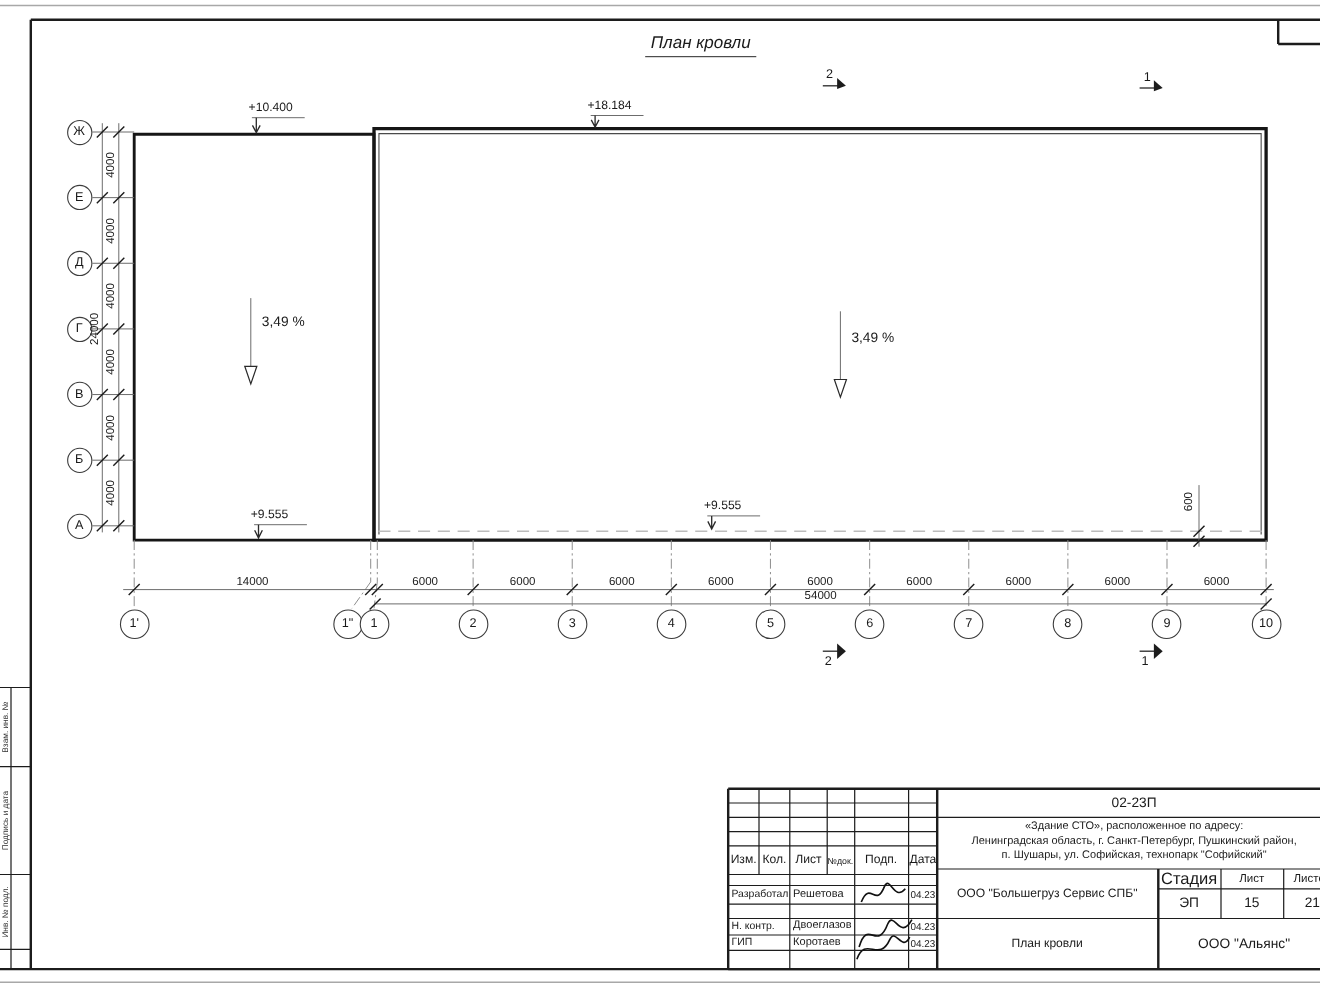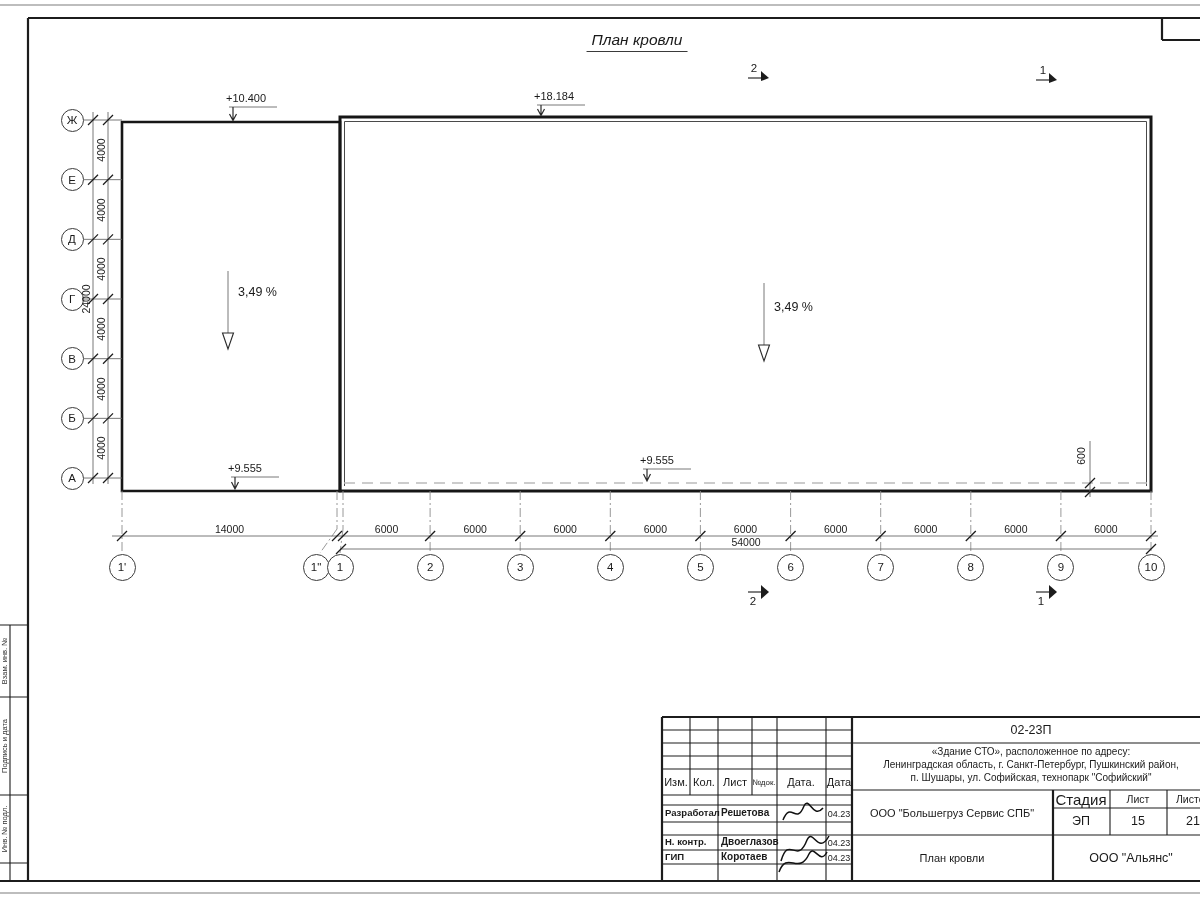--- a/index.html
+++ b/index.html
@@ -27,21 +27,21 @@
           padding:0 5px 3px;transform:translate(-50%,0);}
   .elev{font-size:11px;}
   .slope{font-size:12.5px;}
   .sec{font-size:11.5px;transform:translate(-50%,-50%);}
   .dim{font-size:10.5px;transform:translate(-50%,-100%);color:#222;text-align:center;}
   .vdim{font-size:10.5px;transform:translate(-50%,-50%) rotate(-90deg);color:#222;}
   .axis-circle{position:absolute;border:1.2px solid #3c3c3c;border-radius:50%;background:#fff;
           display:flex;align-items:center;justify-content:center;font-size:11.5px;box-sizing:border-box;}
   .side{font-size:7.5px;color:#333;transform:translate(-50%,-50%) rotate(-90deg);}
   .tbc{transform:translate(-50%,-50%);font-size:11px;text-align:center;}
-  .tbl{transform:translate(0,-50%);font-size:9.5px;font-weight:bold;}
+  .tbl{transform:translate(0,-50%);font-size:9.5px;}
   .small{font-size:8px;}
   .addr{font-size:10px;}
   .big{font-size:12.5px;}
 </style>
 </head>
 <body>
 
 <div class="sheet" id="sheet">
 
   <svg class="linework" id="lw">
@@ -195,21 +195,21 @@
 
   <div class="lbl tbc big" style="left:1031px;top:730px;">02-23П</div>
   <div class="lbl tbc addr" style="left:1031px;top:752px;">«Здание СТО», расположенное по адресу:</div>
   <div class="lbl tbc addr" style="left:1031px;top:765px;">Ленинградская область, г. Санкт-Петербург, Пушкинский район,</div>
   <div class="lbl tbc addr" style="left:1031px;top:778px;">п. Шушары, ул. Софийская, технопарк "Софийский"</div>
 
   <div class="lbl tbc" style="left:676px;top:782px;">Изм.</div>
   <div class="lbl tbc" style="left:704px;top:782px;">Кол.</div>
   <div class="lbl tbc" style="left:735px;top:782px;">Лист</div>
   <div class="lbl tbc small" style="left:764px;top:783px;text-align:center;">№док.</div>
-  <div class="lbl tbc" style="left:801px;top:782px;">Дата.</div>
+  <div class="lbl tbc" style="left:801px;top:782px;">Подп.</div>
   <div class="lbl tbc" style="left:839px;top:782px;">Дата</div>
 
   <div class="lbl tbl" style="left:665px;top:813px;">Разработал</div>
   <div class="lbl tbl" style="left:721px;top:813px;font-size:10px;">Решетова</div>
   <div class="lbl tbc" style="left:839px;top:814px;font-size:9px;">04.23</div>
 
   <div class="lbl tbl" style="left:665px;top:842px;">Н. контр.</div>
   <div class="lbl tbl" style="left:721px;top:842px;font-size:10px;">Двоеглазов</div>
   <div class="lbl tbc" style="left:839px;top:843px;font-size:9px;">04.23</div>
 

